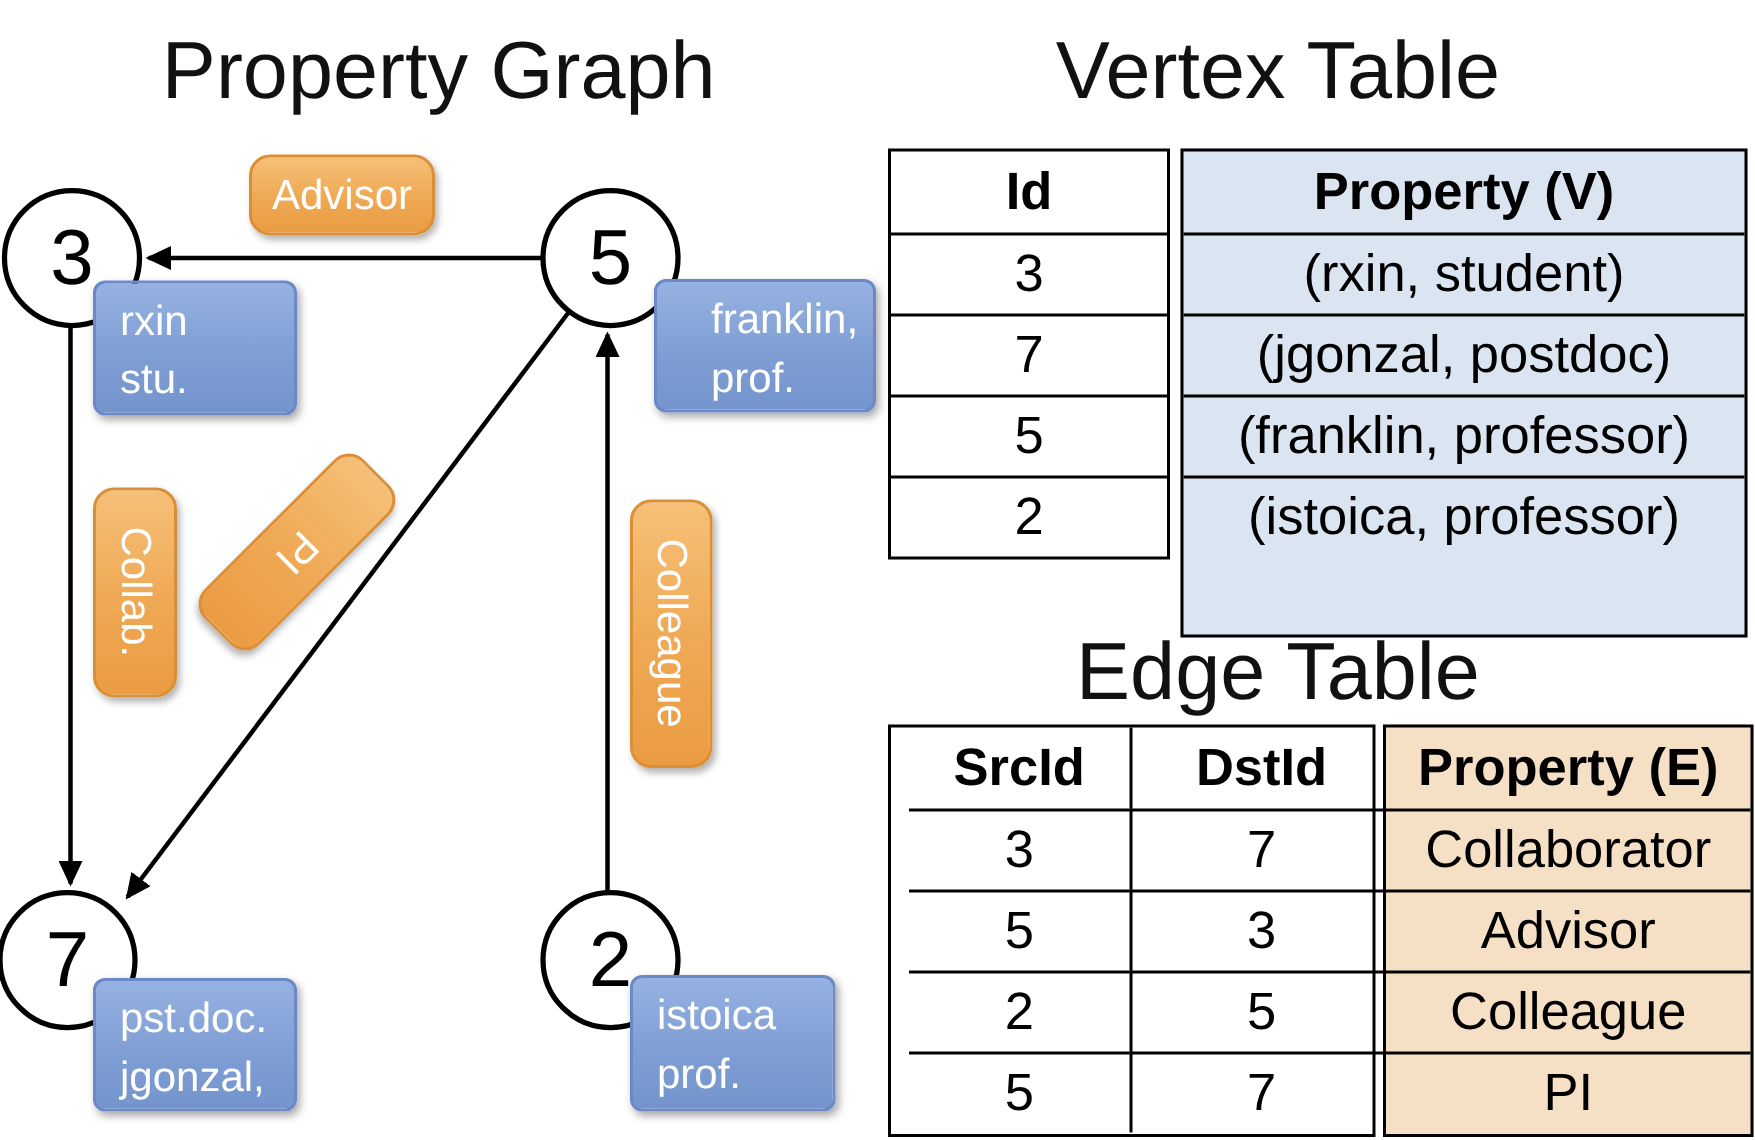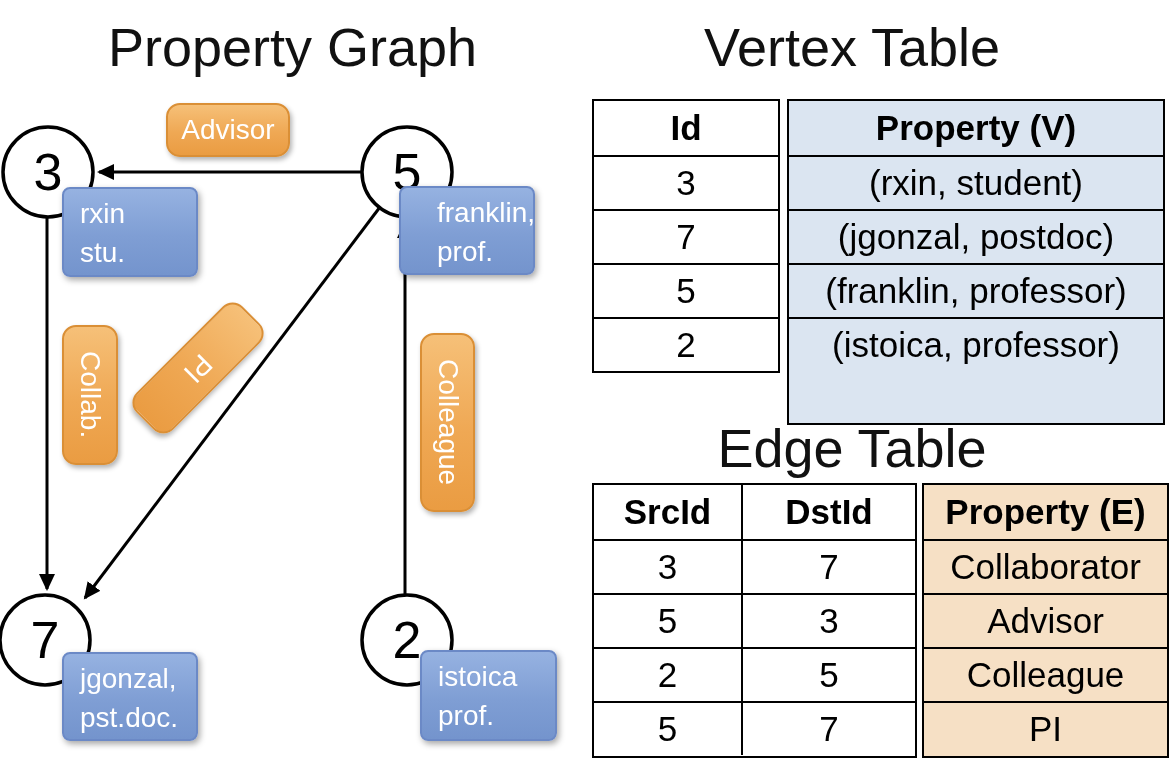--- a/index.html
+++ b/index.html
@@ -72,27 +72,27 @@
 
   <div class="node-num" style="left:3px;top:127px;">3</div>
   <div class="node-num" style="left:362px;top:127px;">5</div>
   <div class="node-num" style="left:0px;top:595px;">7</div>
   <div class="node-num" style="left:362px;top:595px;">2</div>
 
   <div class="vbox" style="left:62px;top:187px;width:136px;height:90px;">
     <div>rxin</div>
     <div>stu.</div>
   </div>
-  <div class="vbox" style="left:399px;top:186px;width:136px;height:89px;padding-left:36px;">
+  <div class="vbox" style="left:436px;top:186px;width:148px;height:89px;padding-left:36px;">
     <div>franklin,</div>
     <div>prof.</div>
   </div>
   <div class="vbox" style="left:62px;top:652px;width:136px;height:89px;">
+    <div>pst.doc.</div>
     <div>jgonzal,</div>
-    <div>pst.doc.</div>
   </div>
   <div class="vbox" style="left:420px;top:650px;width:137px;height:91px;">
     <div>istoica</div>
     <div>prof.</div>
   </div>
 
   <div class="ebox" style="left:166px;top:103px;width:124px;height:54px;">Advisor</div>
   <div class="ebox vert" style="left:62px;top:325px;width:56px;height:140px;">Collab.</div>
   <div class="ebox vert" style="left:172px;top:293px;width:52px;height:150px;transform:rotate(45deg);">PI</div>
   <div class="ebox vert" style="left:420px;top:333px;width:55px;height:179px;">Colleague</div>
@@ -110,21 +110,21 @@
   <div class="sub" style="left:787px;top:99px;width:378px;height:326px;grid-template-rows:repeat(5,54px);background:#dbe5f1;">
     <div class="cell hdr">Property (V)</div>
     <div class="cell bt">(rxin, student)</div>
     <div class="cell bt">(jgonzal, postdoc)</div>
     <div class="cell bt">(franklin, professor)</div>
     <div class="cell bt">(istoica, professor)</div>
   </div>
 
   <div class="title" style="left:562px;top:389px;width:580px;margin-top:28px;">Edge Table</div>
 
-  <div class="sub" style="left:592px;top:483px;width:325px;height:275px;grid-template-columns:147px 174px;grid-template-rows:repeat(5,54px);">
+  <div class="sub" style="left:592px;top:483px;width:325px;height:275px;grid-template-columns:147px 174px;grid-template-rows:repeat(5,54px);padding-left:12px;">
     <div class="cell hdr">SrcId</div>
     <div class="cell hdr bl">DstId</div>
     <div class="cell bt">3</div>
     <div class="cell bt bl">7</div>
     <div class="cell bt">5</div>
     <div class="cell bt bl">3</div>
     <div class="cell bt">2</div>
     <div class="cell bt bl">5</div>
     <div class="cell bt">5</div>
     <div class="cell bt bl">7</div>

